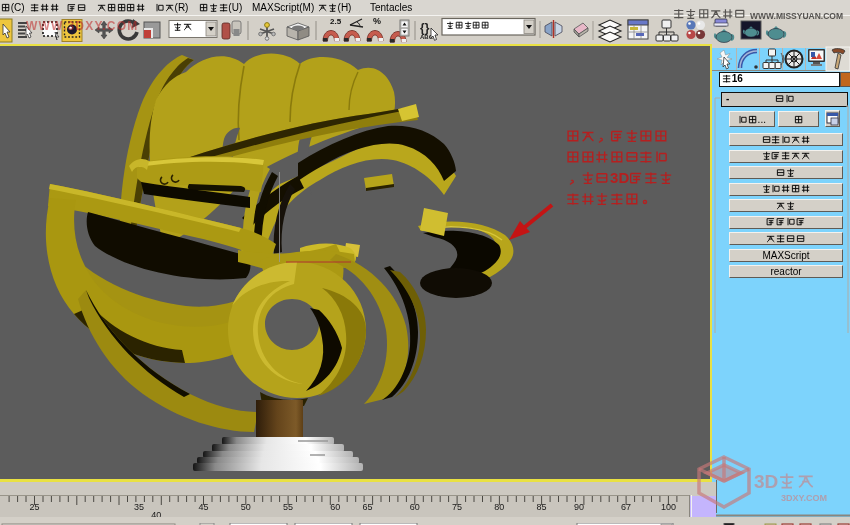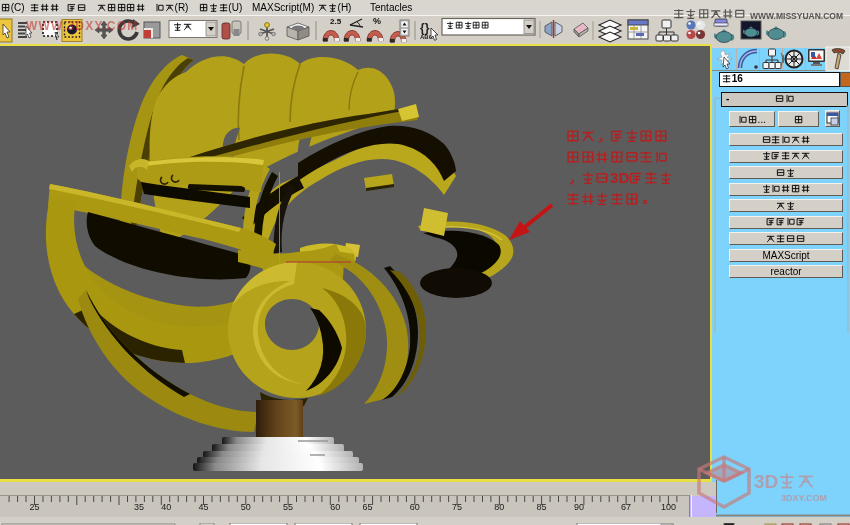--- a/index.html
+++ b/index.html
@@ -586,21 +586,21 @@
 <g id="ticks" stroke="#55534e" stroke-width="1">
         <path d="M9.1,14 L9.1,20 M17.6,14 L17.6,20 M26.0,14 L26.0,20 M34.5,14 L34.5,23 M43.0,14 L43.0,20 M51.4,14 L51.4,20 M59.9,14 L59.9,20 M68.3,14 L68.3,20 M76.8,14 L76.8,23 M85.2,14 L85.2,20 M93.7,14 L93.7,20 M102.1,14 L102.1,20 M110.6,14 L110.6,20 M119.0,14 L119.0,23 M127.5,14 L127.5,20 M135.9,14 L135.9,20 M144.4,14 L144.4,20 M152.8,14 L152.8,20 M161.3,14 L161.3,23 M169.7,14 L169.7,20 M178.2,14 L178.2,20 M186.6,14 L186.6,20 M195.1,14 L195.1,20 M203.5,14 L203.5,23 M212.0,14 L212.0,20 M220.4,14 L220.4,20 M228.9,14 L228.9,20 M237.3,14 L237.3,20 M245.8,14 L245.8,23 M254.3,14 L254.3,20 M262.7,14 L262.7,20 M271.2,14 L271.2,20 M279.6,14 L279.6,20 M288.1,14 L288.1,23 M296.5,14 L296.5,20 M305.0,14 L305.0,20 M313.4,14 L313.4,20 M321.9,14 L321.9,20 M330.3,14 L330.3,23 M338.8,14 L338.8,20 M347.2,14 L347.2,20 M355.7,14 L355.7,20 M364.1,14 L364.1,20 M372.6,14 L372.6,23 M381.0,14 L381.0,20 M389.5,14 L389.5,20 M397.9,14 L397.9,20 M406.4,14 L406.4,20 M414.8,14 L414.8,23 M423.3,14 L423.3,20 M431.7,14 L431.7,20 M440.2,14 L440.2,20 M448.6,14 L448.6,20 M457.1,14 L457.1,23 M465.6,14 L465.6,20 M474.0,14 L474.0,20 M482.5,14 L482.5,20 M490.9,14 L490.9,20 M499.4,14 L499.4,23 M507.8,14 L507.8,20 M516.3,14 L516.3,20 M524.7,14 L524.7,20 M533.2,14 L533.2,20 M541.6,14 L541.6,23 M550.1,14 L550.1,20 M558.5,14 L558.5,20 M567.0,14 L567.0,20 M575.4,14 L575.4,20 M583.9,14 L583.9,23 M592.3,14 L592.3,20 M600.8,14 L600.8,20 M609.2,14 L609.2,20 M617.7,14 L617.7,20 M626.1,14 L626.1,23 M634.6,14 L634.6,20 M643.0,14 L643.0,20 M651.5,14 L651.5,20 M659.9,14 L659.9,20 M668.4,14 L668.4,23 M676.9,14 L676.9,20 " stroke="#4a4843" stroke-width="1"></path>
       </g>
 <line x1="689.5" y1="13" x2="689.5" y2="35" stroke="#8a867e" stroke-width="1"></line>
 <line x1="691.5" y1="13" x2="691.5" y2="35" stroke="#f2f1ee" stroke-width="1"></line>
 </svg>
 <div id="nums" style="position:absolute;left:0;top:20px;width:716px;height:12px;font-size:9px;color:#1a1a1a">
       <span style="position: absolute; left: 24.5px; top: 0px; width: 20px; text-align: center;">25</span>
       <span style="position: absolute; left: 66.76px; top: 16px; width: 20px; text-align: center;">30</span>
       <span style="position: absolute; left: 109.02px; top: 0px; width: 20px; text-align: center; margin-left: 20px;">35</span>
-      <span style="position: absolute; left: 151.28px; top: 0px; width: 20px; text-align: right;">40</span>
+      <span style="position: absolute; left: 151.28px; top: 8px; width: 20px; text-align: left;">40</span>
       <span style="position: absolute; left: 193.54px; top: 0px; width: 20px; text-align: center;">45</span>
       <span style="position: absolute; left: 235.8px; top: 0px; width: 20px; text-align: center;">50</span>
       <span style="position: absolute; left: 278.06px; top: 0px; width: 20px; text-align: center;">55</span>
       <span style="position: absolute; left: 320.32px; top: 0px; width: 20px; text-align: right;">60</span>
       <span style="position: absolute; left: 362.58px; top: 0px; width: 20px; text-align: left;">65</span>
       <span style="position: absolute; left: 404.84px; top: 0px; width: 20px; text-align: center;">60</span>
       <span style="position: absolute; left: 447.1px; top: 0px; width: 20px; text-align: center;">75</span>
       <span style="position: absolute; left: 489.36px; top: 0px; width: 20px; text-align: center;">80</span>
       <span style="position: absolute; left: 531.62px; top: 0px; width: 20px; text-align: center;">85</span>
       <span style="position: absolute; left: 573.88px; top: 0px; width: 20px; text-align: left;">90</span>

